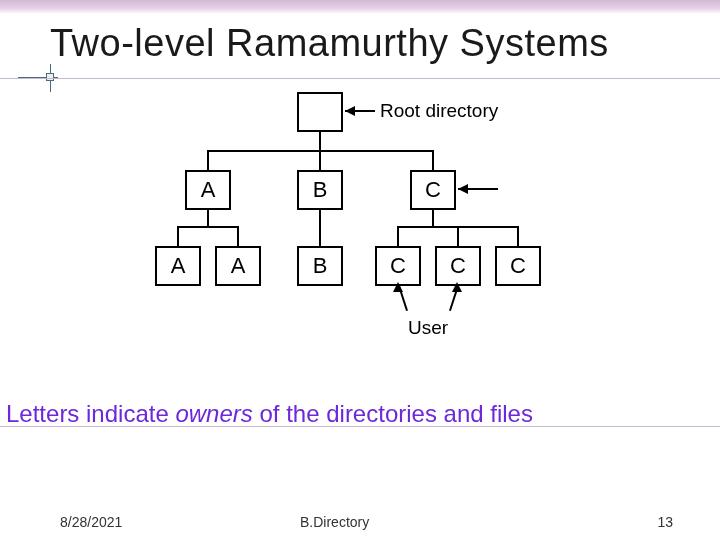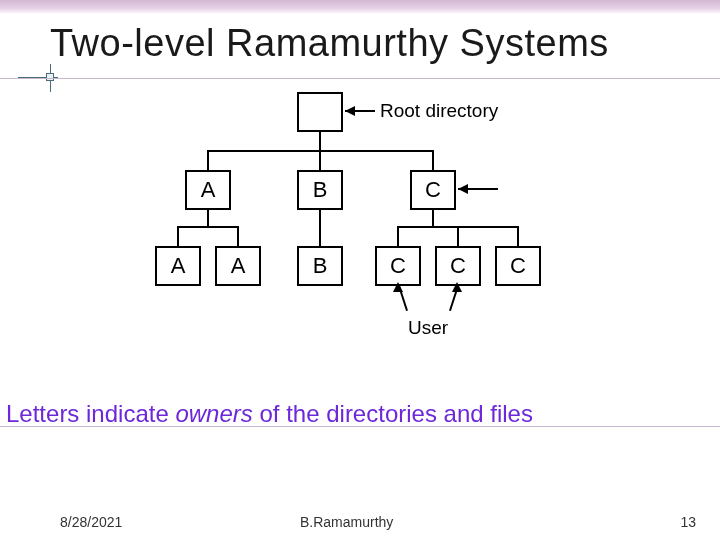--- a/index.html
+++ b/index.html
@@ -120,21 +120,21 @@
     position: absolute;
     left: 0;
     bottom: 10px;
     width: 720px;
     font-family: Verdana, Geneva, sans-serif;
     font-size: 14px;
     color: #333;
   }
   .footer .date { position: absolute; left: 60px; bottom: 0; }
   .footer .author { position: absolute; left: 300px; bottom: 0; }
-  .footer .page { position: absolute; right: 24px; bottom: 0; }
+  .footer .page { position: absolute; right: 47px; bottom: 0; }
 </style>
 </head>
 <body>
 
 <div class="topbar"></div>
 
 <div class="title">Two-level Ramamurthy Systems</div>
 <div class="bullet-h"></div>
 <div class="bullet-v"></div>
 <div class="bullet-sq"></div>
@@ -207,15 +207,15 @@
 
 </div>
 
 <div class="caption">
   <span>Letters indicate </span><em>owners</em><span> of the directories and files</span>
 </div>
 <div class="caption-underline"></div>
 
 <div class="footer">
   <div class="date">8/28/2021</div>
-  <div class="author">B.Ramamurthy</div>
+  <div class="author">B.Directory</div>
   <div class="page">13</div>
 </div>
 
 </body></html>

